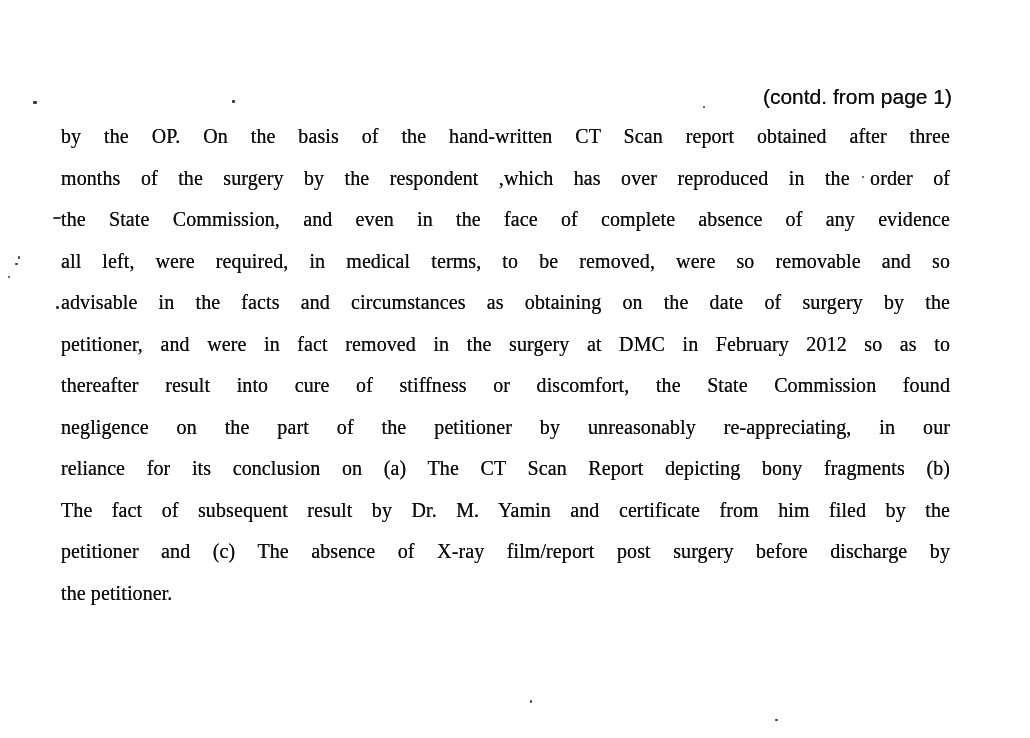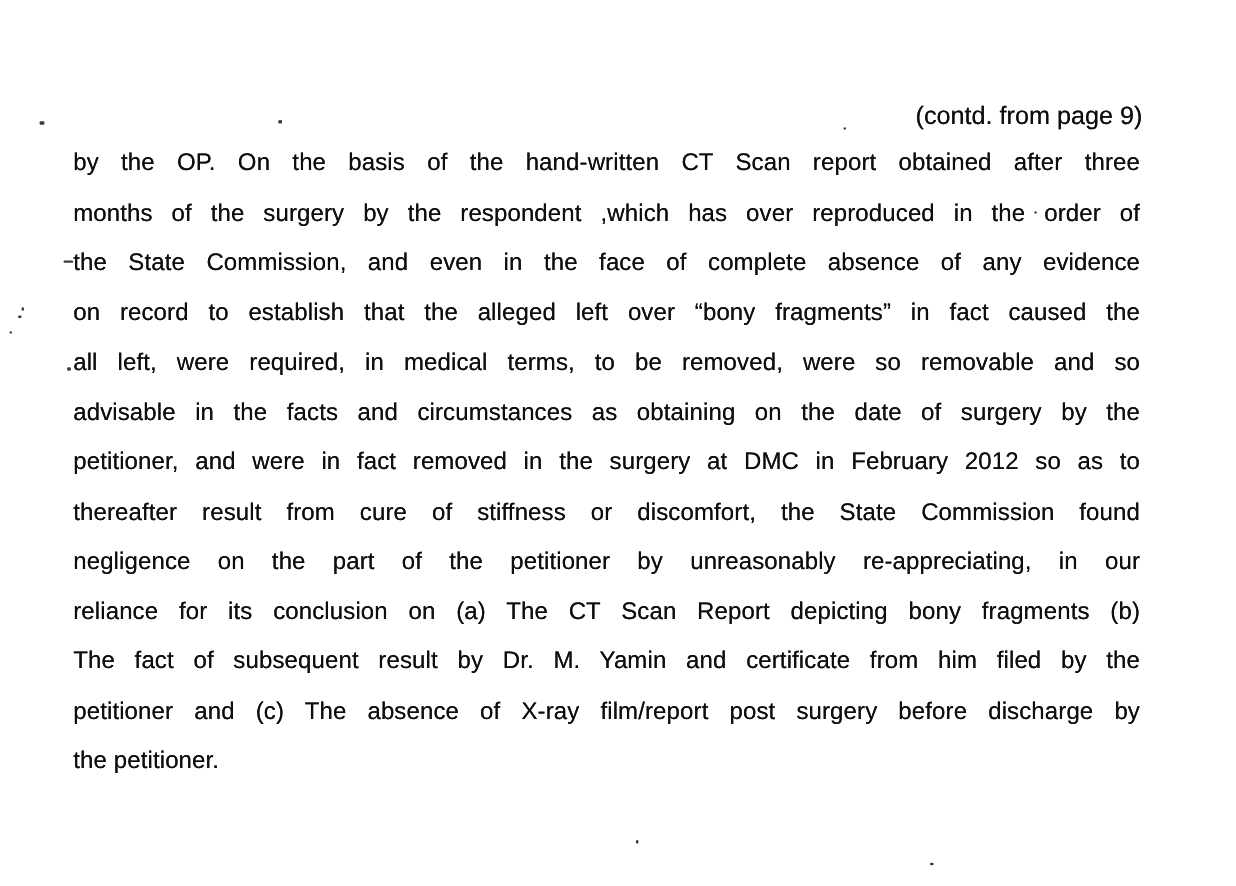--- a/index.html
+++ b/index.html
@@ -27,20 +27,21 @@
     font-size: 21px;
     line-height: 28px;
     white-space: nowrap;
     text-shadow: 0 0 0.5px rgba(0,0,0,0.85);
   }
   .paragraph {
     position: absolute;
     left: 61px;
     top: 116px;
     width: 889px;
+    font-family: Liberation Serif, serif;
   }
   .pline {
     height: 41.5px;
     line-height: 41.5px;
     font-size: 20px;
     letter-spacing: 0.1px;
     text-align: justify;
     text-align-last: justify;
     white-space: normal;
     overflow: visible;
@@ -54,31 +55,30 @@
     position: absolute;
     background: #3a3a3a;
     border-radius: 1px;
   }
 </style>
 </head>
 <body>
 
 <div class="scan-page">
 
-  <div class="contd-note">(contd. from page 9)</div>
+  <div class="contd-note">(contd. from page 1)</div>
 
   <div class="paragraph">
     <div class="pline">by the OP. On the basis of the hand-written CT Scan report obtained after three</div>
     <div class="pline">months of the surgery by the respondent ,which has over reproduced in the order of</div>
     <div class="pline">the State Commission, and even in the face of complete absence of any evidence</div>
-    <div class="pline">on record to establish that the alleged left over “bony fragments” in fact caused the</div>
     <div class="pline">all left, were required, in medical terms, to be removed, were so removable and so</div>
     <div class="pline">advisable in the facts and circumstances as obtaining on the date of surgery by the</div>
     <div class="pline">petitioner, and were in fact removed in the surgery at DMC in February 2012 so as to</div>
-    <div class="pline">thereafter result from cure of stiffness or discomfort, the State Commission found</div>
+    <div class="pline">thereafter result into cure of stiffness or discomfort, the State Commission found</div>
     <div class="pline">negligence on the part of the petitioner by unreasonably re-appreciating, in our</div>
     <div class="pline">reliance for its conclusion on (a) The CT Scan Report depicting bony fragments (b)</div>
     <div class="pline">The fact of subsequent result by Dr. M. Yamin and certificate from him filed by the</div>
     <div class="pline">petitioner and (c) The absence of X-ray film/report post surgery before discharge by</div>
     <div class="pline pline-last">the petitioner.</div>
   </div>
 
   <div class="speck" style="left:33px;  top:101px; width:4px; height:3px;"></div>
   <div class="speck" style="left:232px; top:100px; width:3px; height:3px;"></div>
   <div class="speck" style="left:703px; top:106px; width:2px; height:2px;"></div>

